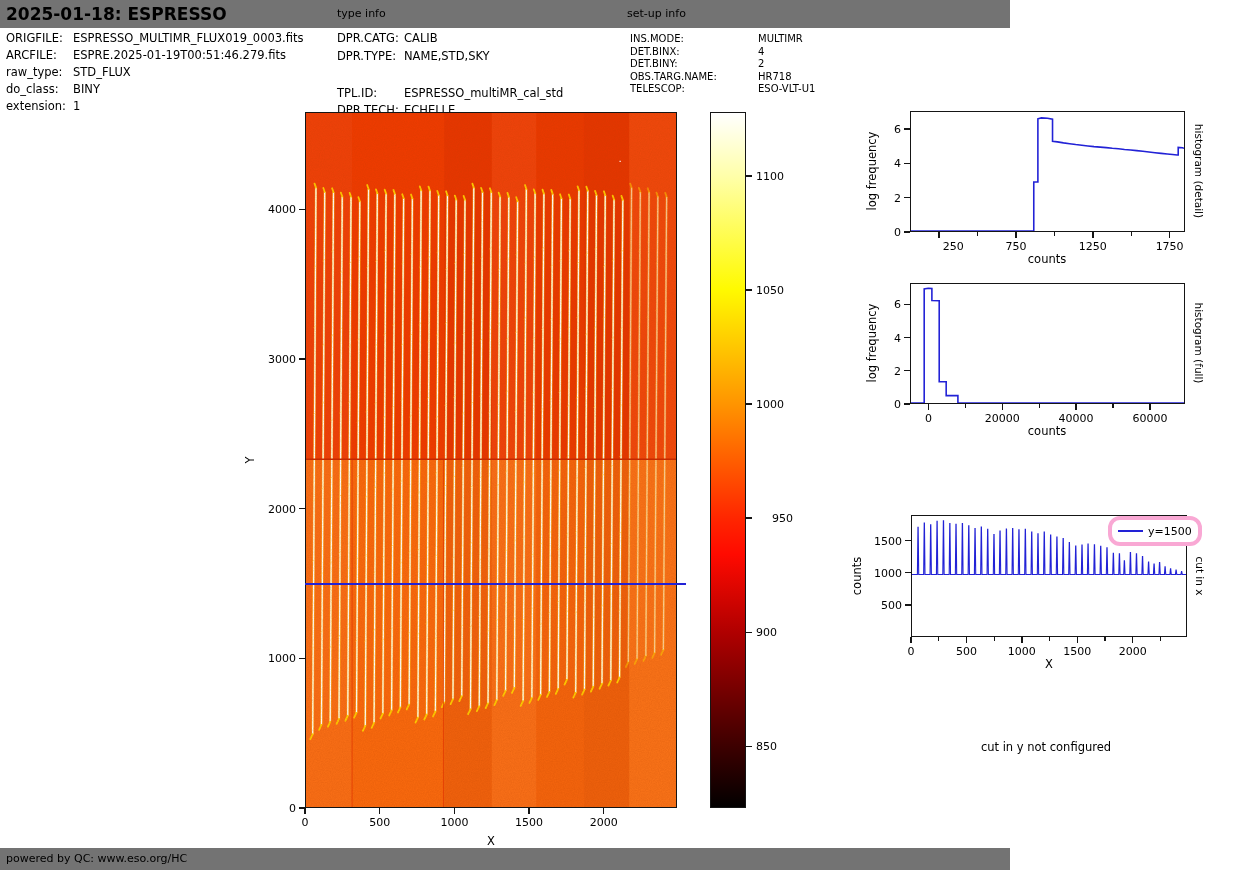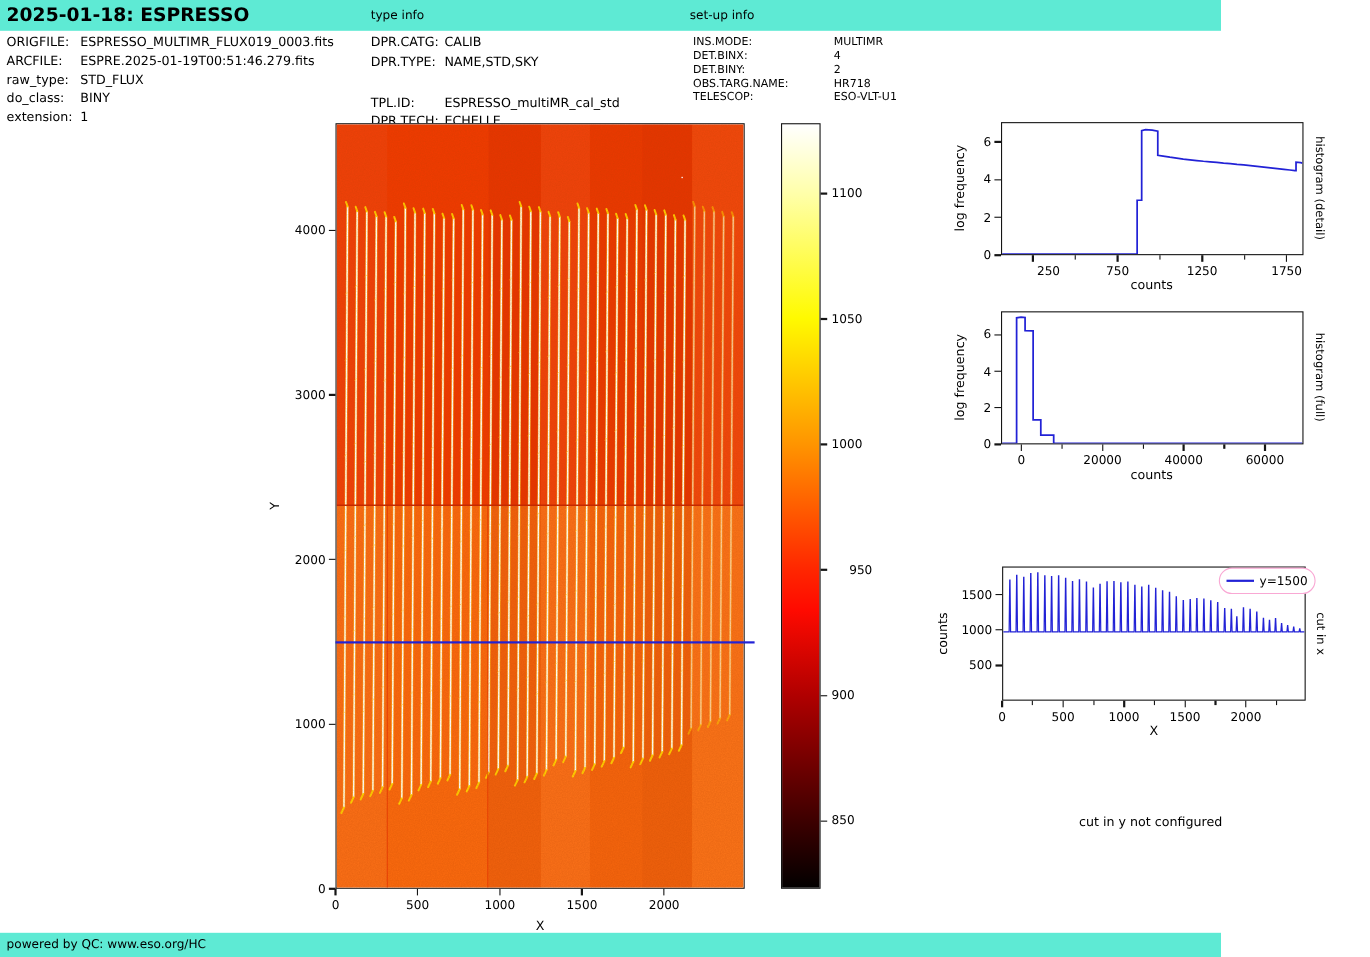--- a/index.html
+++ b/index.html
@@ -1,19 +1,19 @@
 <!DOCTYPE html>
 <html><head>
 <meta charset="utf-8">
 <style>
   html,body{margin:0;padding:0;}
   body{width:1245px;height:870px;position:relative;background:#ffffff;
        font-family:"DejaVu Sans", sans-serif;color:#000;overflow:hidden;}
   .abs{position:absolute;}
-  .bar{position:absolute;left:0;width:1110px;background:#5eead4;}
+  .bar{position:absolute;left:0;width:1010px;background:#737373;}
   .bar.top{top:0;height:28px;}
   .bar.bottom{top:848px;height:22px;}
   .title{position:absolute;left:6px;top:4px;font-size:17px;font-weight:bold;white-space:nowrap;}
   .secthead{position:absolute;top:7px;font-size:11px;white-space:nowrap;}
   .inforow{position:absolute;font-size:11.5px;white-space:nowrap;}
   .inforow .lb{display:inline-block;}
   .setrow{position:absolute;font-size:10px;white-space:nowrap;}
   .axesbox{position:absolute;border:1.8px solid #151515;box-sizing:border-box;background:#fff;}
   .axesbox svg{display:block;width:100%;height:100%;}
   .ticklabel{position:absolute;font-size:11px;white-space:nowrap;transform:translate(-50%,0);}
@@ -21,21 +21,21 @@
   .cbticklabel{position:absolute;font-size:11px;white-space:nowrap;transform:translate(0,-50%);}
   .tickmark{position:absolute;background:#151515;}
   .axlabel{position:absolute;font-size:11.5px;white-space:nowrap;transform:translate(-50%,-50%);}
   .axlabel.rotl{transform:translate(-50%,-50%) rotate(-90deg);}
   .axlabel.rotr{transform:translate(-50%,-50%) rotate(90deg);font-size:10.5px;}
   .cutline{position:absolute;left:305px;top:583px;width:381px;height:1.6px;background:#2222d6;z-index:5;}
   .cbar{position:absolute;left:710px;top:112px;width:36px;height:696px;border:1.8px solid #151515;box-sizing:border-box;
         background:linear-gradient(to top,
           #020000 0%, #3e0000 8.9%, #b00000 25.2%, #ff0a00 36.4%, #ff2600 41.6%,
           #ff9400 58%, #fffa00 74.6%, #ffffa8 90.8%, #ffffff 100%);}
-  .legend{position:absolute;left:1108px;top:516px;width:86px;height:22px;border:1px solid #f9a8d4;background:#fff;
+  .legend{position:absolute;left:1108px;top:516px;width:86px;height:22px;border:4px solid #f9a8d4;background:#fff;
           z-index:6;display:flex;align-items:center;border-radius:12px;}
   .legend .lsample{display:inline-block;width:25px;height:2.2px;background:#2222d6;margin:0 5px 0 6px;}
   .legend .ltext{font-size:11px;}
   .note{position:absolute;font-size:11.5px;transform:translate(-50%,-50%);white-space:nowrap;}
   .footL{position:absolute;left:6px;top:0;line-height:22px;font-size:11px;white-space:nowrap;}
   .footR{position:absolute;right:5px;top:0;line-height:22px;font-size:11px;white-space:nowrap;}
 </style>
 </head>
 <body>
 

